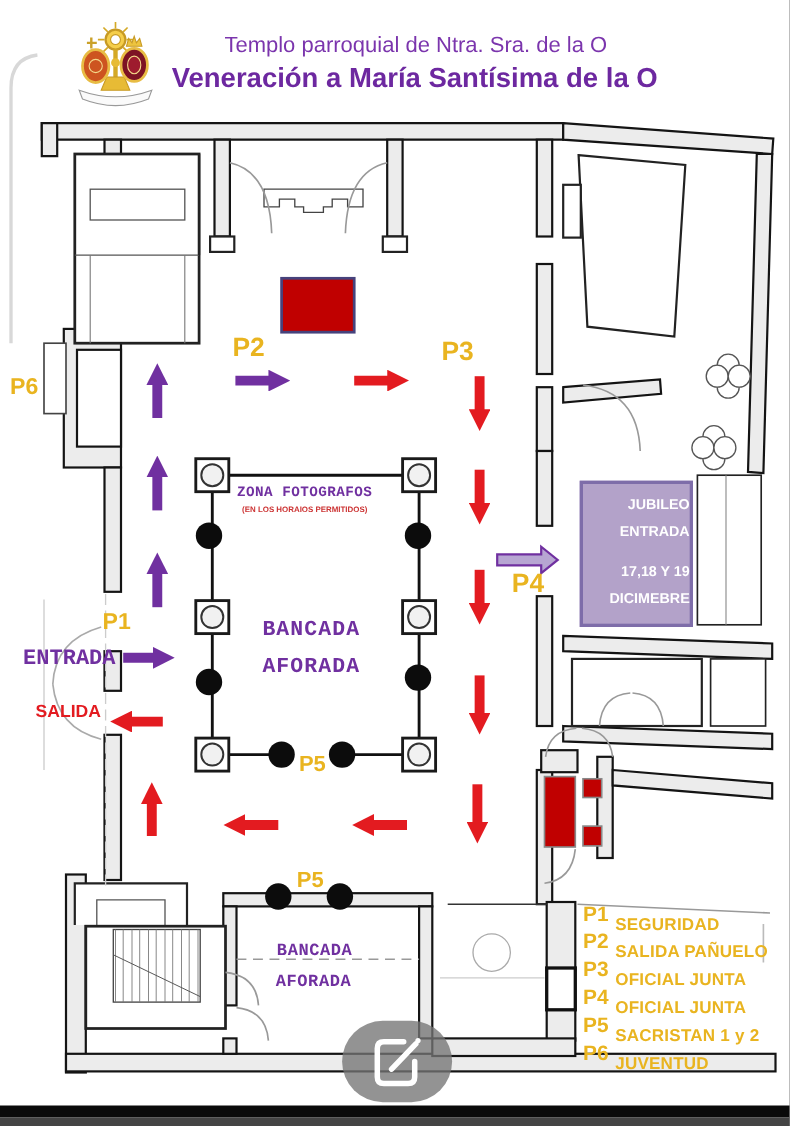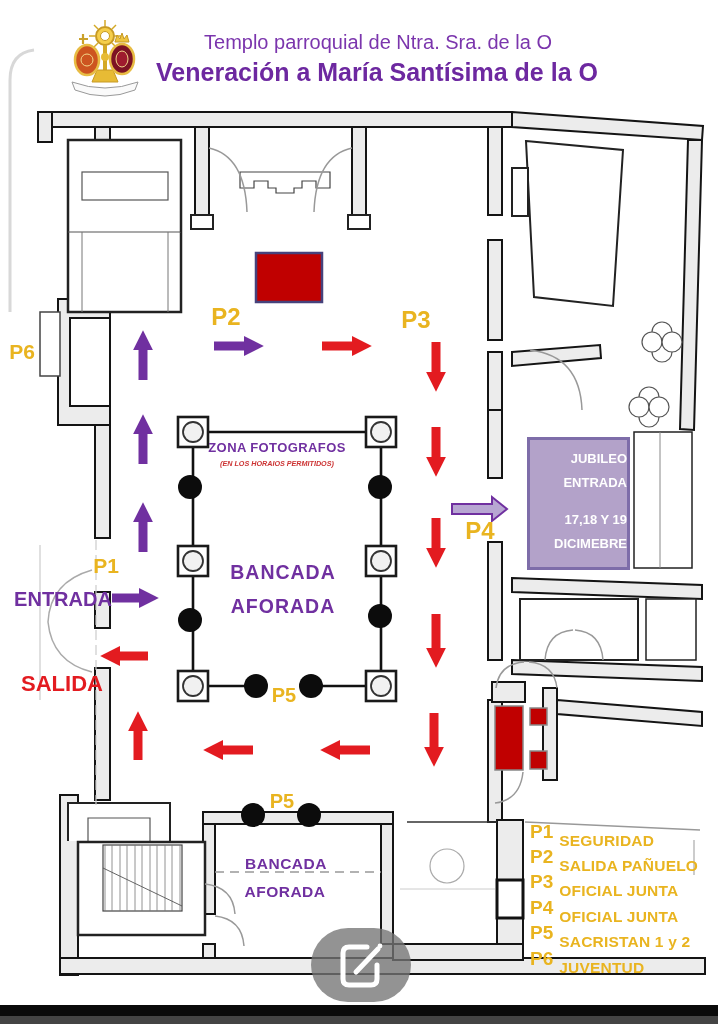--- a/index.html
+++ b/index.html
@@ -1,21 +1,21 @@
 <!DOCTYPE html>
 <html><head>
 <meta charset="utf-8">
 <style>
   html,body{margin:0;padding:0;background:#444;}
   .screen{position:relative;width:718px;height:1016px;background:#ffffff;overflow:hidden;
           font-family:"Liberation Sans",sans-serif;}
   .plan{position:absolute;left:0;top:0;}
   .lbl{position:absolute;transform:translate(-50%,-50%);white-space:nowrap;font-weight:bold;}
   .gold{color:#e9b420;}
-  .purple{color:#7030a0;}
+  .purple{color:#7030a0;font-family:Liberation Mono, monospace;}
   .red{color:#e31b20;}
   .title1{position:absolute;left:378px;top:42px;transform:translate(-50%,-50%);
           font-size:20px;color:#7b35ad;white-space:nowrap;}
   .title2{position:absolute;left:377px;top:72px;transform:translate(-50%,-50%);
           font-size:25px;font-weight:bold;color:#6d28a0;white-space:nowrap;}
   .jubileo{position:absolute;left:527px;top:437px;width:103px;height:133px;background:#b3a2c9;
            border:3px solid #7e6da9;box-sizing:border-box;color:#ffffff;font-weight:bold;
            text-align:right;font-size:13px;padding-top:12px;line-height:1;}
   .jl{margin-bottom:11px;}
   .jl-gap{margin-bottom:24px;}
@@ -239,24 +239,24 @@
 
   <div class="lbl gold" style="left:22px;top:352px;font-size:21px;">P6</div>
   <div class="lbl gold" style="left:106px;top:566px;font-size:21px;">P1</div>
   <div class="lbl gold" style="left:226px;top:317px;font-size:24px;">P2</div>
   <div class="lbl gold" style="left:416px;top:320px;font-size:24px;">P3</div>
   <div class="lbl gold" style="left:480px;top:531px;font-size:24px;">P4</div>
   <div class="lbl gold" style="left:284px;top:695px;font-size:20px;">P5</div>
   <div class="lbl gold" style="left:282px;top:801px;font-size:20px;">P5</div>
 
   <div class="lbl purple" style="left:63px;top:599px;font-size:20px;">ENTRADA</div>
-  <div class="lbl red" style="left:62px;top:684px;font-size:22px;text-align:right;">SALIDA</div>
+  <div class="lbl red" style="left:62px;top:648px;font-size:16px;text-align:right;">SALIDA</div>
 
   <div class="lbl purple" style="left:277px;top:447px;font-size:13px;letter-spacing:0.4px;">ZONA FOTOGRAFOS</div>
-  <div class="lbl" style="left:277px;top:463px;font-size:7.2px;color:#cc3333;font-style:italic;">(EN LOS HORAIOS PERMITIDOS)</div>
+  <div class="lbl" style="left:277px;top:463px;font-size:7.2px;color:#cc3333;">(EN LOS HORAIOS PERMITIDOS)</div>
 
   <div class="lbl purple" style="left:283px;top:572px;font-size:19.5px;letter-spacing:1px;">BANCADA</div>
   <div class="lbl purple" style="left:283px;top:606px;font-size:19.5px;letter-spacing:1px;">AFORADA</div>
   <div class="lbl purple" style="left:286px;top:864px;font-size:15.5px;letter-spacing:0.5px;">BANCADA</div>
   <div class="lbl purple" style="left:285px;top:892px;font-size:15.5px;letter-spacing:0.5px;">AFORADA</div>
 
   <div class="jubileo">
     <div class="jl">JUBILEO</div>
     <div class="jl jl-gap">ENTRADA</div>
     <div class="jl">17,18 Y 19</div>

